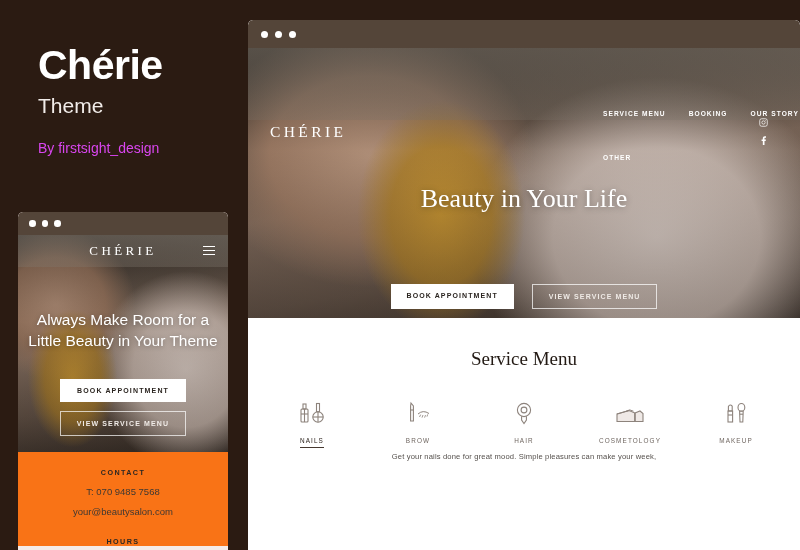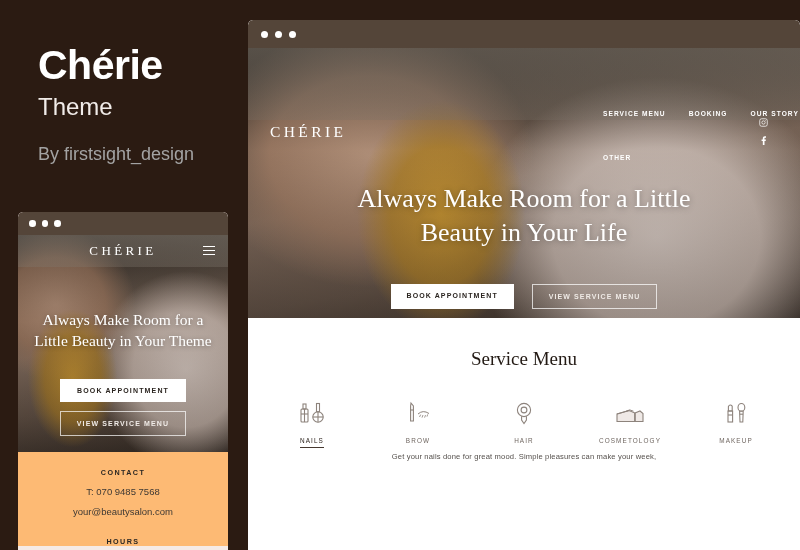--- a/index.html
+++ b/index.html
@@ -12,24 +12,24 @@
   .stage { position: relative; width: 800px; height: 550px; overflow: hidden; padding-left: 36px; }
 
   
   .promo { position: absolute; left: 38px; top: 44px; width: 200px; }
   .promo-title {
     font-family: "Liberation Sans", sans-serif;
     font-weight: bold; font-size: 41px; line-height: 1.05;
     color: #ffffff; letter-spacing: -0.5px;
   }
   .promo-sub {
-    font-size: 24px; color: #f1ece9; line-height: 1.2; margin-top: 6px;
+    font-size: 21px; color: #f1ece9; line-height: 1.2; margin-top: 6px;
     font-weight: 400;
   }
-  .promo-by { font-size: 18px; color: #a3a3a3; margin-top: 22px; }
+  .promo-by { font-size: 14px; color: #d946ef; margin-top: 22px; }
 
   
   .chrome {
     background: #544539;
     display: flex; align-items: center;
     padding-left: 13px; gap: 7px;
   }
   .dot { width: 7px; height: 7px; border-radius: 50%; background: #fff; }
 
   
@@ -158,37 +158,37 @@
   }
   .m-burger {
     position: absolute; right: 13px; top: 11px; z-index: 6;
     display: flex; flex-direction: column; gap: 2.6px; cursor: pointer;
   }
   .m-burger span { display: block; width: 12px; height: 1.4px; background: #fff; }
   .m-hero-copy {
     position: absolute; top: 74px; left: 0; right: 0; text-align: center; z-index: 5; padding: 0 10px;
   }
   .m-hero-title {
-    font-family: Liberation Serif, serif;
+    font-family: Liberation Sans, sans-serif;
     font-size: 15.5px; line-height: 1.36; color: #fff;
     text-shadow: 0 1px 5px rgba(0,0,0,.35);
   }
   .m-btns {
     position: absolute; top: 144px; left: 0; right: 0; z-index: 5;
     display: flex; flex-direction: column; align-items: center; gap: 9px;
   }
   .m-btn {
     width: 126px; text-align: center;
     font-size: 7px; letter-spacing: 1.15px; font-weight: 600;
     padding: 8px 0; cursor: pointer;
   }
   .m-btn-solid { background: #fff; color: #2b2520; border: none; }
   .m-btn-ghost { background: transparent; color: #f0ebe7; border: 1px solid rgba(255,255,255,.7); }
 
-  .m-contact { background: #fdba74; padding-top: 16px; text-align: center; }
+  .m-contact { background: #f97316; padding-top: 16px; text-align: center; }
   .m-ct-head {
     font-size: 7.2px; letter-spacing: 1.4px; font-weight: 700; color: #2b2723;
   }
   .m-ct-line { font-size: 9.5px; color: #3d3833; margin-top: 9px; }
   .m-hours-head {
     font-size: 7.2px; letter-spacing: 1.4px; font-weight: 700; color: #2b2723;
     margin-top: 20px;
   }
 </style>
 </head>
@@ -236,21 +236,20 @@
           </svg>
         </a>
         <a href="#">
           <svg width="9" height="10" viewBox="0 0 12 22" fill="#fff">
             <path d="M8.2 22v-9h2.6l.5-3.3H8.2V7.6c0-1 .3-1.7 1.7-1.7h1.6V3a24 24 0 0 0-2.6-.2c-2.6 0-4.4 1.6-4.4 4.5v2.4H1.8V13h2.7v9h3.7z"></path>
           </svg>
         </a>
       </div>
 
       <div class="d-hero-copy">
-        <div class="d-hero-title">Always Make Room for a Little</div>
         <div class="d-hero-title">Beauty in Your Life</div>
       </div>
 
       <div class="d-btns">
         <div class="btn btn-solid">BOOK APPOINTMENT</div>
         <div class="btn btn-ghost">VIEW SERVICE MENU</div>
       </div>
     </div>
 
     <div class="d-services">

